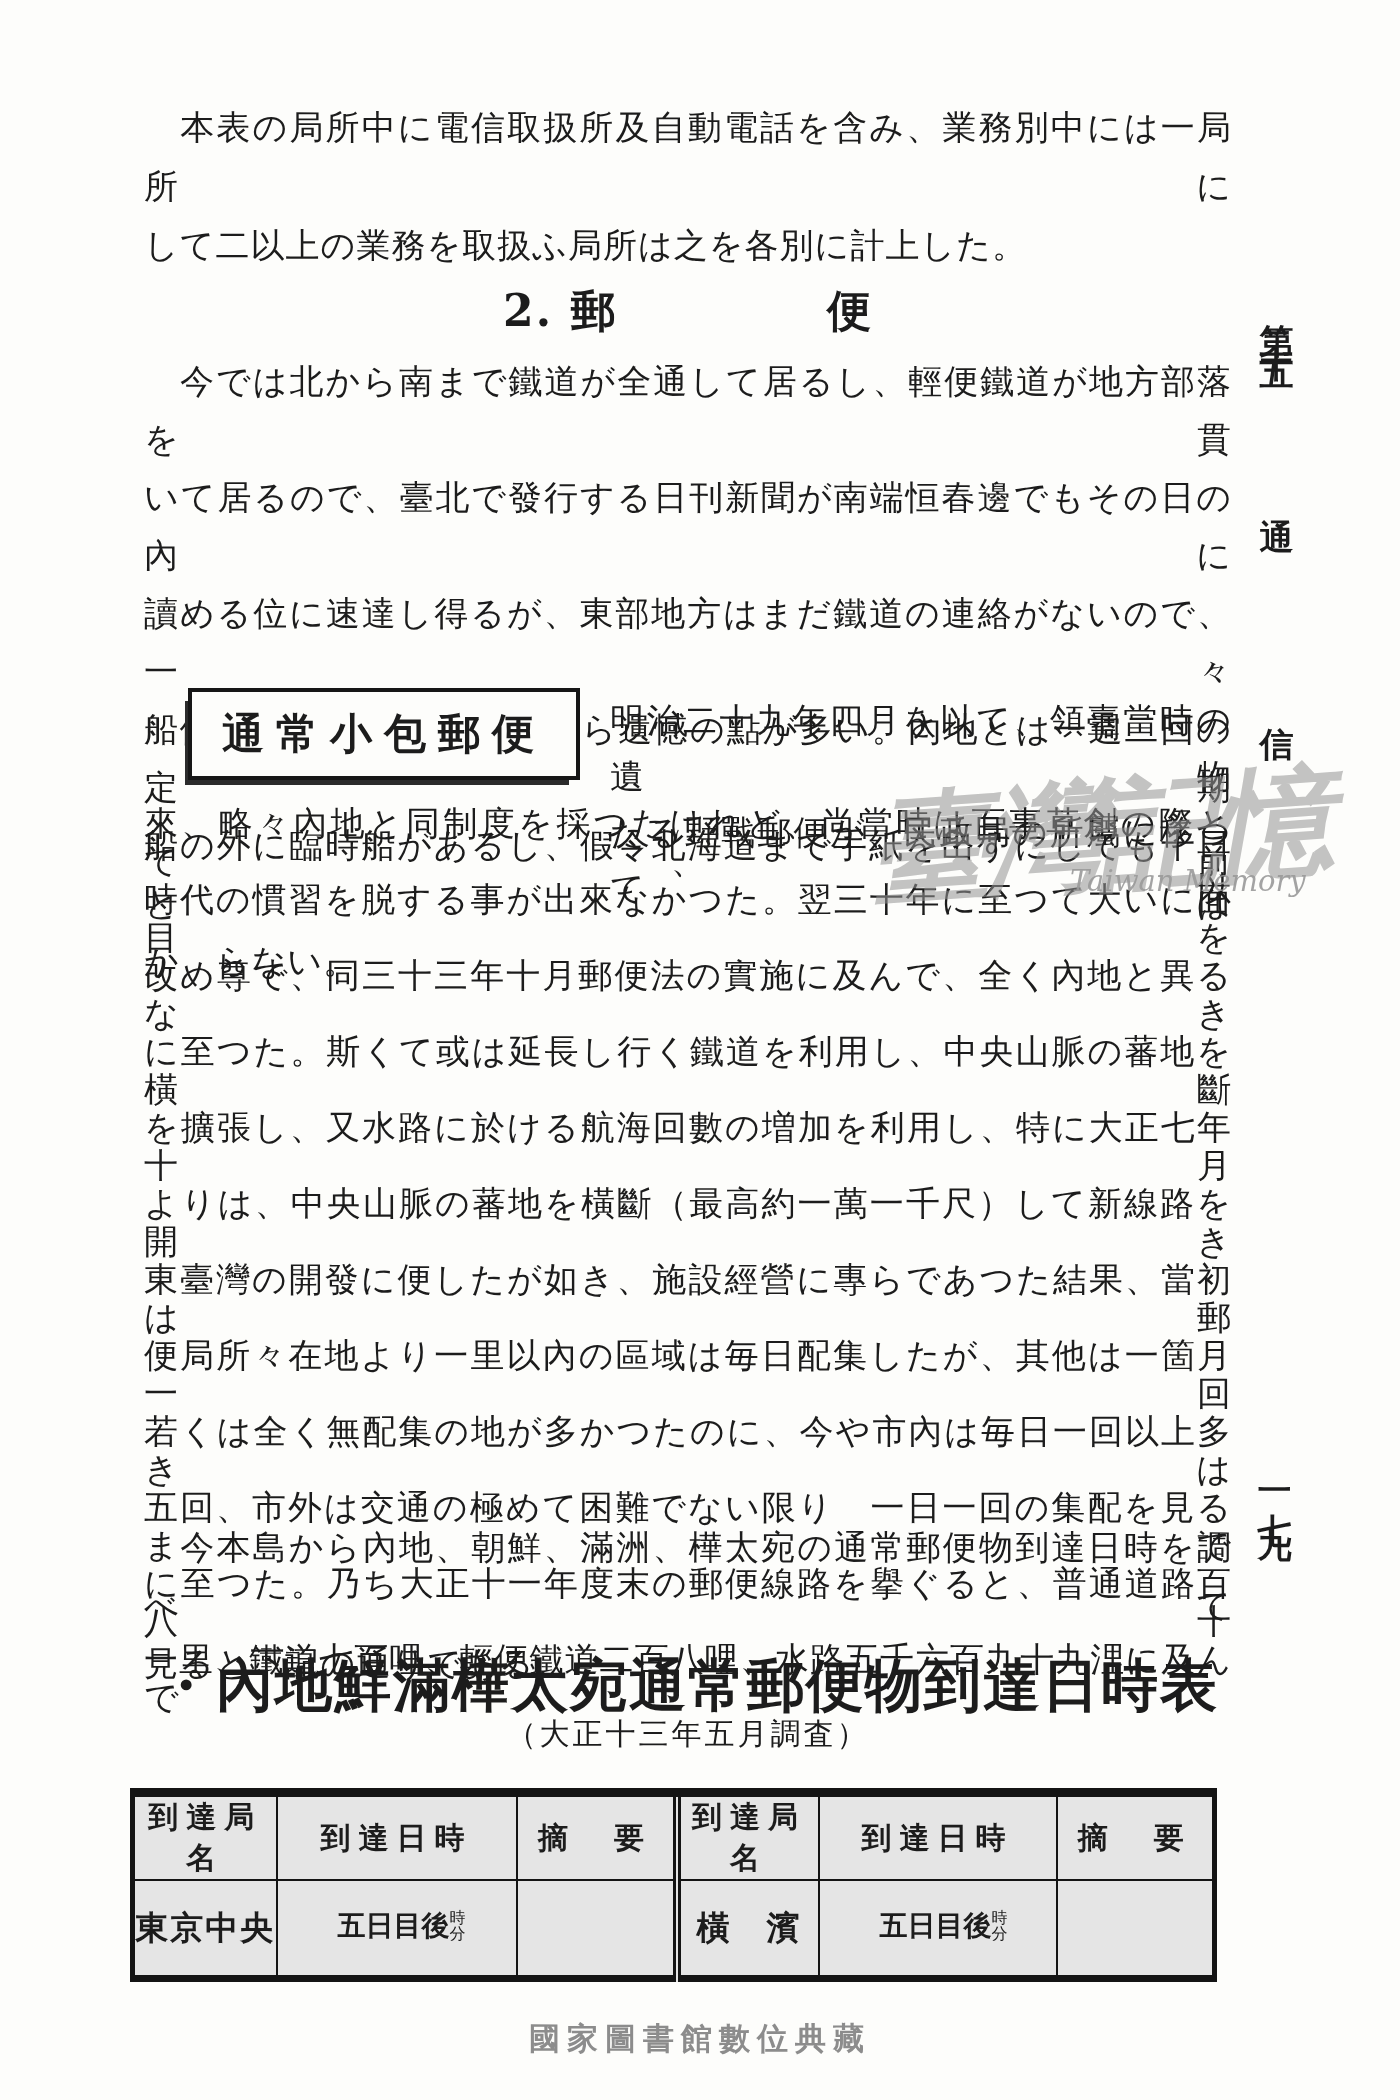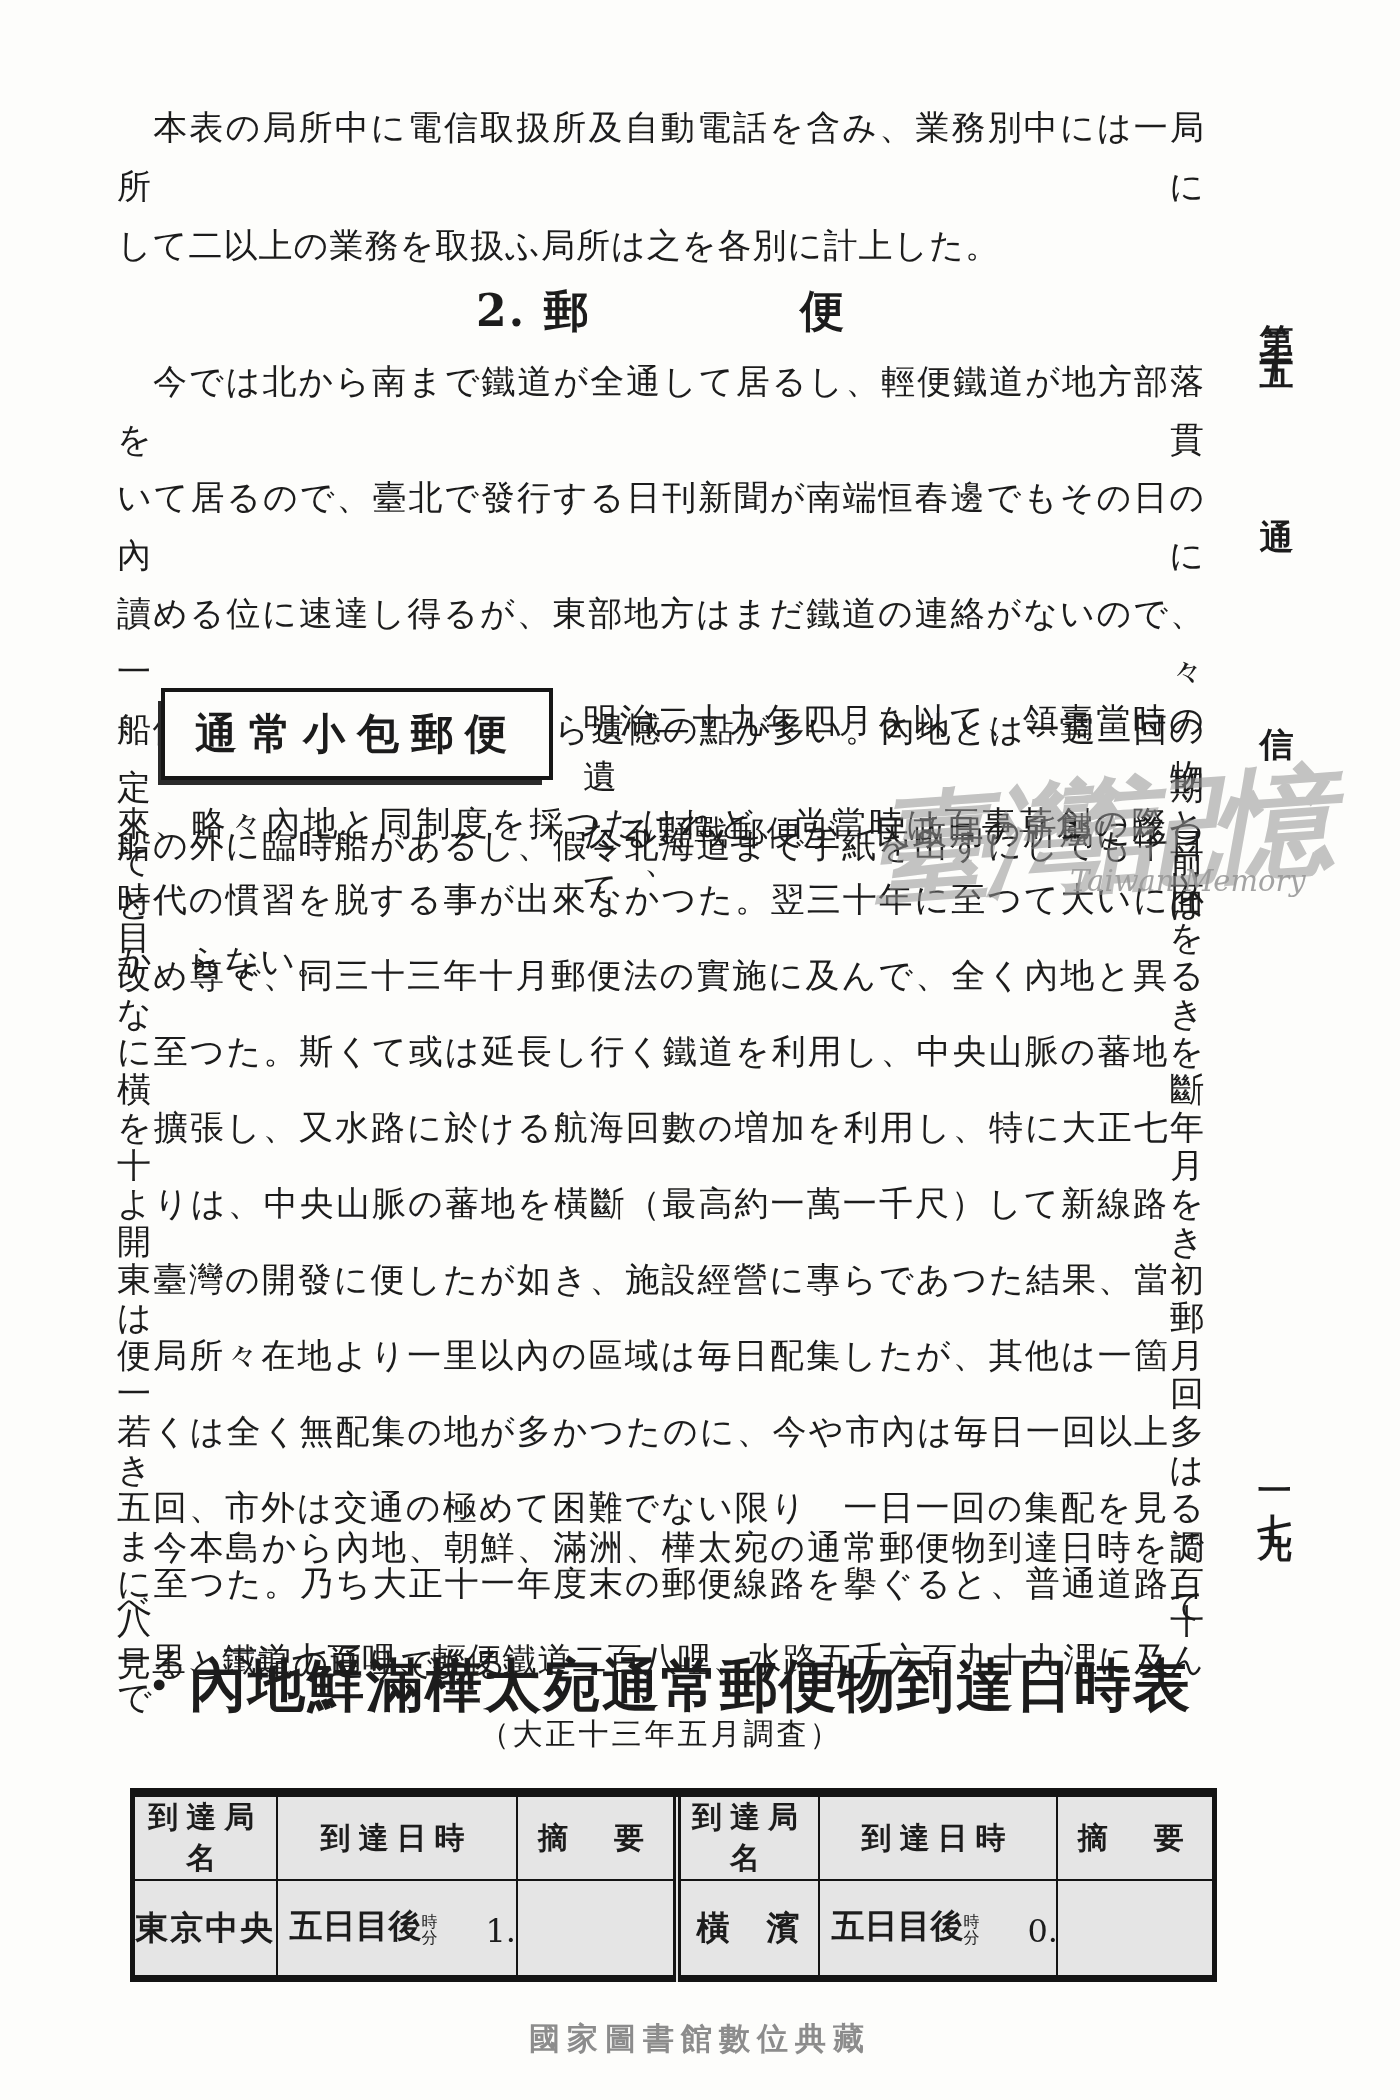--- a/index.html
+++ b/index.html
@@ -5,21 +5,21 @@
   html,body{margin:0;padding:0;}
   body{
     position:relative;
     width:1400px;height:2100px;
     background:#fdfdfb;
     font-family:"DejaVu Serif","Liberation Serif",serif;
     color:#1c1c1c;
     overflow:hidden;
   }
   .abs{position:absolute;}
-  .col{left:117px;width:1088px;}
+  .col{left:144px;width:1088px;}
 
   .line{
     font-size:34px;
     line-height:58px;
     letter-spacing:1px;
     text-align:justify;
     text-align-last:justify;
     white-space:normal;
   }
   .line.end{text-align-last:left;}
@@ -108,21 +108,21 @@
     text-align:center;
   }
   table.arrival td{height:94px;font-size:33px;}
   td.office{text-align:center;letter-spacing:2px;font-weight:bold;}
   .timeflex{
     display:flex;
     align-items:flex-end;
     justify-content:space-between;
     padding:10px 16px 14px 12px;
   }
-  .arr{font-size:33px;font-weight:bold;white-space:nowrap;}
+  .arr{font-size:28px;font-weight:bold;white-space:nowrap;margin-left:48px;}
   .val{display:inline-flex;align-items:center;line-height:1;}
   .unit{font-size:16px;letter-spacing:8px;margin-bottom:3px;}
   .num{font-size:32px;margin-left:40px;}
 
   .vertical{
     writing-mode:vertical-rl;
     text-orientation:upright;
     font-size:34px;
     font-weight:bold;
   }

